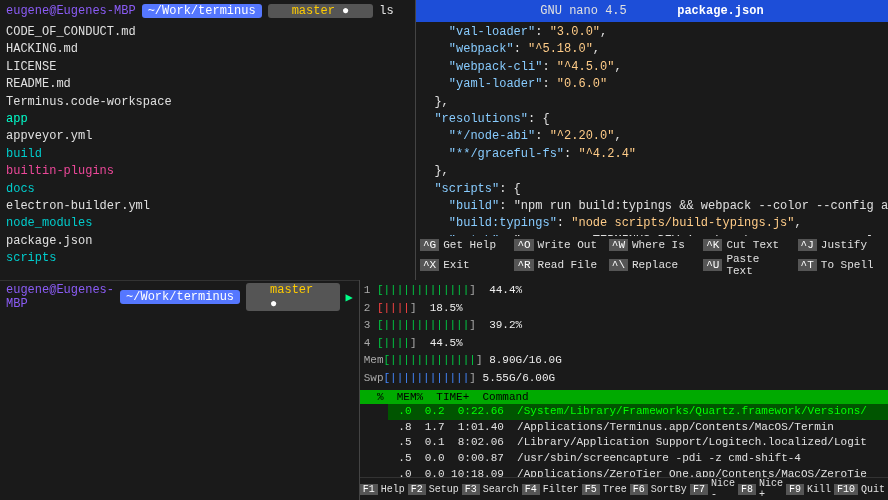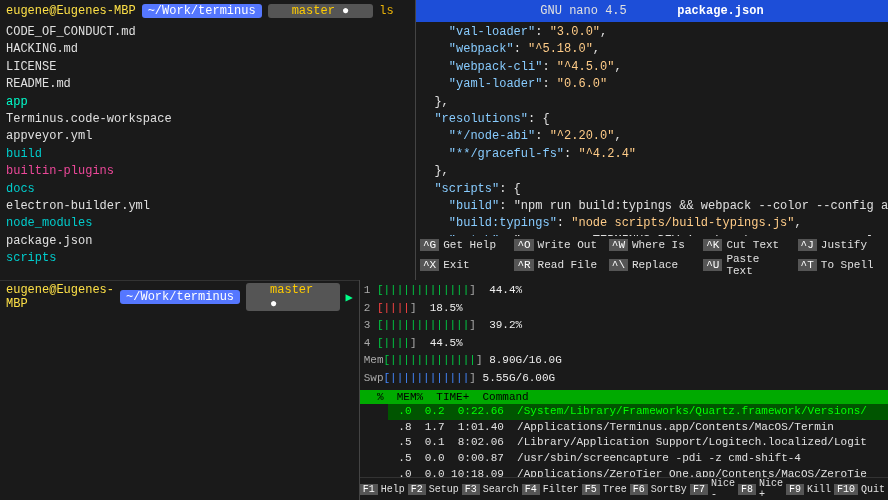--- a/index.html
+++ b/index.html
@@ -32,21 +32,21 @@
     }
     .top-bar-right {
       flex: 1;
       background: #1d4ed8;
       display: flex;
       align-items: center;
       justify-content: center;
       color: #e0e0e0;
       font-size: 12px;
     }
-    .prompt-user { color: #fde047; }
+    .prompt-user { color: #8b5cf6; }
     .prompt-path { background: #5577ff; color: #fff; padding: 0 6px; border-radius: 3px; }
     .prompt-branch { background: #555; color: #fff; padding: 0 24px; border-radius: 3px; }
     .prompt-branch span { color: #ffcc00; }
     .nano-title { color: #e0e0e0; }
     .nano-filename { color: #fff; font-weight: bold; }
 
     
     .main {
       display: flex;
       flex: 1;
@@ -185,21 +185,21 @@
       background: #555;
       color: #fff;
       padding: 0 3px;
       font-size: 10px;
     }
     .fn-label {
       color: #e0e0e0;
       padding: 0 3px;
       font-size: 10px;
     }
-    .c-white { color: #eab308; }
+    .c-white { color: #e5e5e5; }
 
     
     .file-item { color: #e0e0e0; }
 
     .divider {
       width: 1px;
       background: #444;
     }
   </style>
 </head>
@@ -224,22 +224,22 @@
 </div>
 
 <div class="main">
 
   <div class="left-panel" id="file-list-container">
 
   <div class="file-item" style="color: rgb(224, 224, 224);">CODE_OF_CONDUCT.md</div>
       <div class="file-item" style="color: rgb(224, 224, 224);">HACKING.md</div>
       <div class="file-item" style="color: rgb(224, 224, 224);">LICENSE</div>
       <div class="file-item" style="color: rgb(224, 224, 224);">README.md</div>
+      <div class="file-item" style="color: rgb(224, 224, 224);">Terminus.code-workspace</div>
       <div class="file-item" style="color: rgb(0, 255, 204);">app</div>
-      <div class="file-item" style="color: rgb(224, 224, 224);">Terminus.code-workspace</div>
       <div class="file-item" style="color: rgb(224, 224, 224);">appveyor.yml</div>
       <div class="file-item" style="color: rgb(0, 204, 204);">build</div>
       <div class="file-item" style="color: #ec4899;">builtin-plugins</div>
       <div class="file-item" style="color: rgb(0, 204, 204);">docs</div>
       <div class="file-item" style="color: rgb(224, 224, 224);">electron-builder.yml</div>
       <div class="file-item" style="color: rgb(0, 204, 204);">node_modules</div>
       <div class="file-item" style="color: rgb(224, 224, 224);">package.json</div>
       <div class="file-item" style="color: rgb(0, 204, 204);">scripts</div>
     </div>
   <div class="divider"></div>

